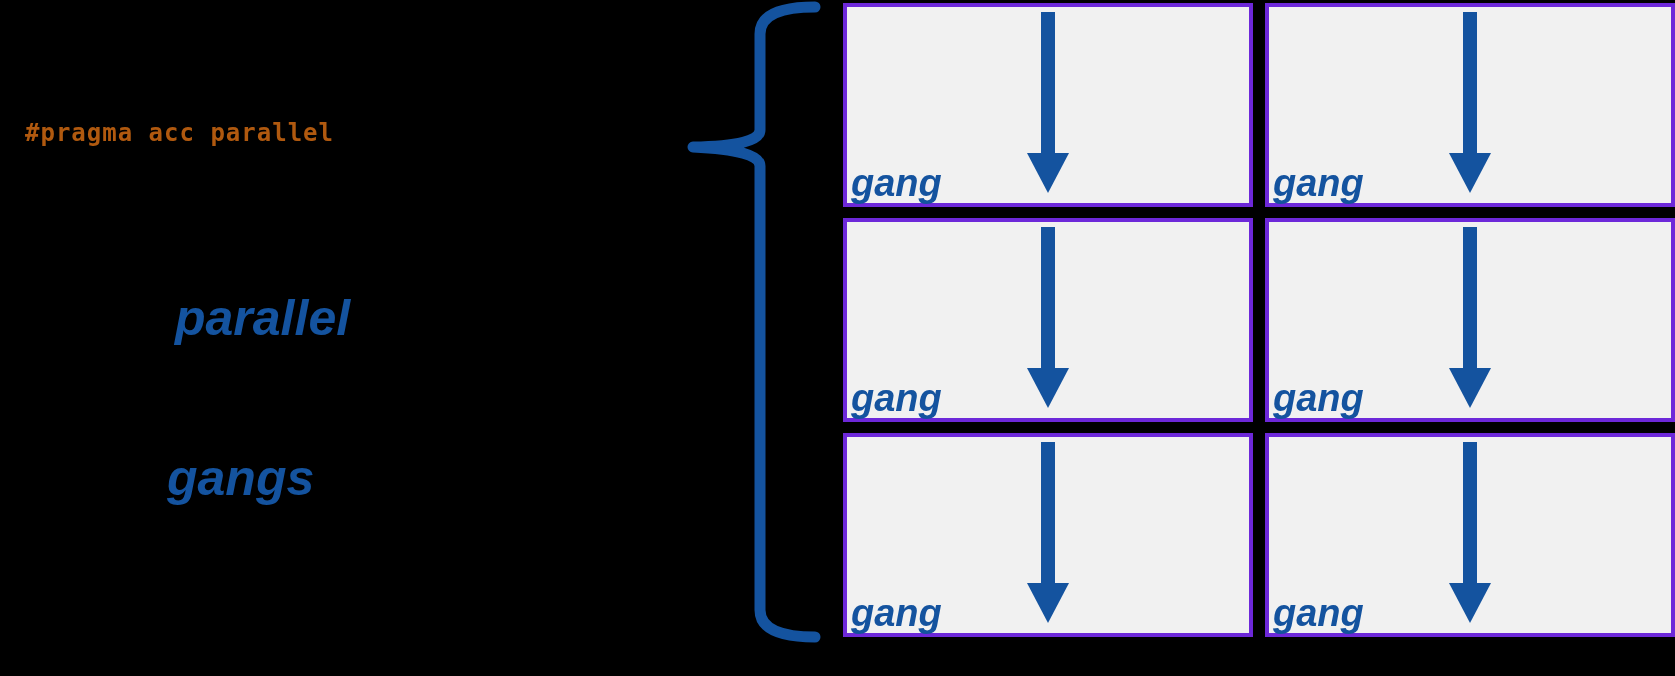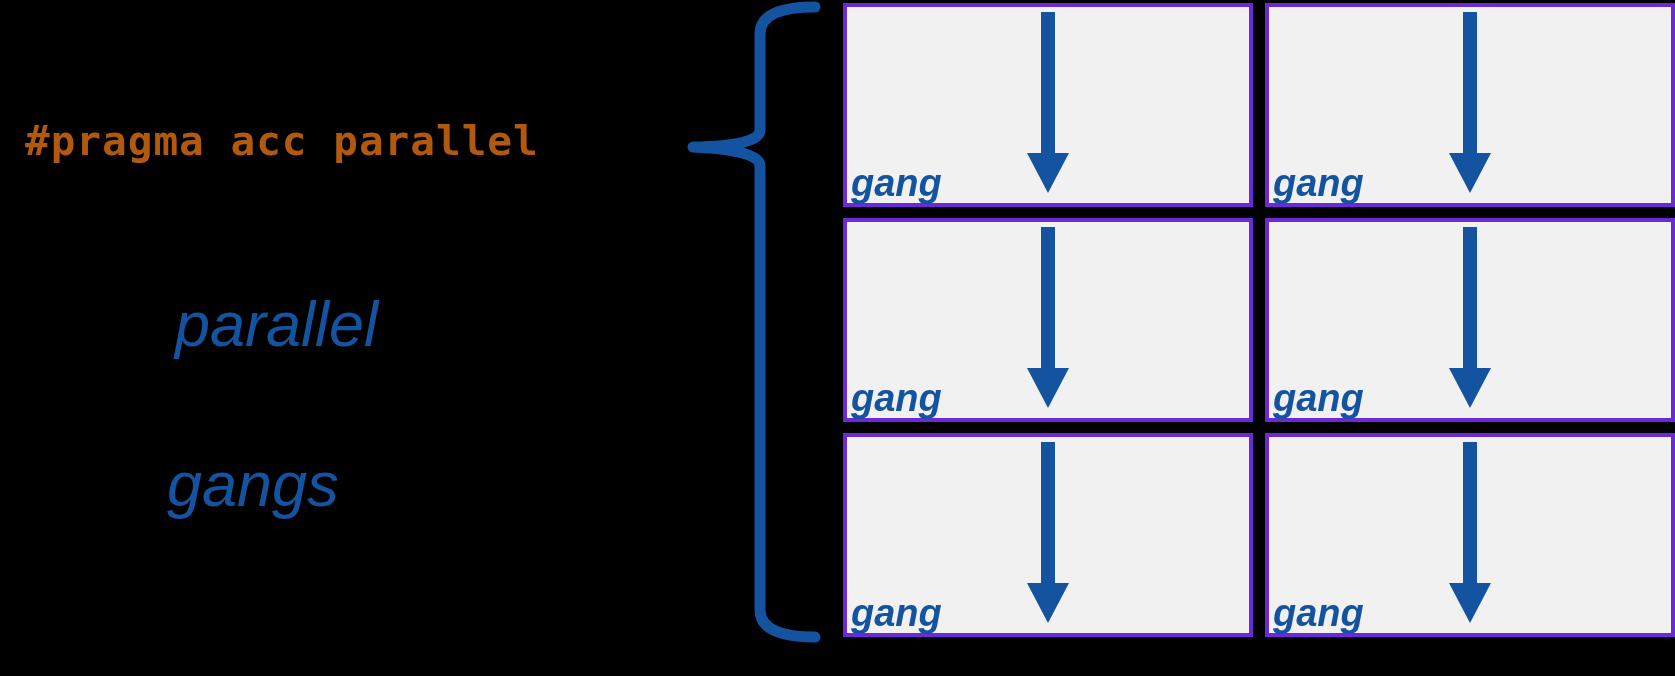--- a/index.html
+++ b/index.html
@@ -16,32 +16,32 @@
     font-family: "Liberation Sans", sans-serif;
   }
 
   
   .pragma-text {
     position: absolute;
     left: 25px;
     top: 121px;
     font-family: "DejaVu Sans Mono", monospace;
     font-weight: bold;
-    font-size: 41px;
+    font-size: 24px;
     line-height: 1;
     letter-spacing: 1px;
     color: #B0590F;
     white-space: pre;
   }
   .keyword {
     position: absolute;
     color: #14539F;
-    font-weight: normal;
+    font-weight: bold;
     font-style: italic;
-    font-size: 63px;
+    font-size: 50px;
     line-height: 1;
     white-space: pre;
     text-align: right;
   }
   .keyword-parallel { left: 175px; top: 293px; }
   .keyword-gangs   { left: 167px; top: 453px; }
 
   
   .brace-svg {
     position: absolute;

